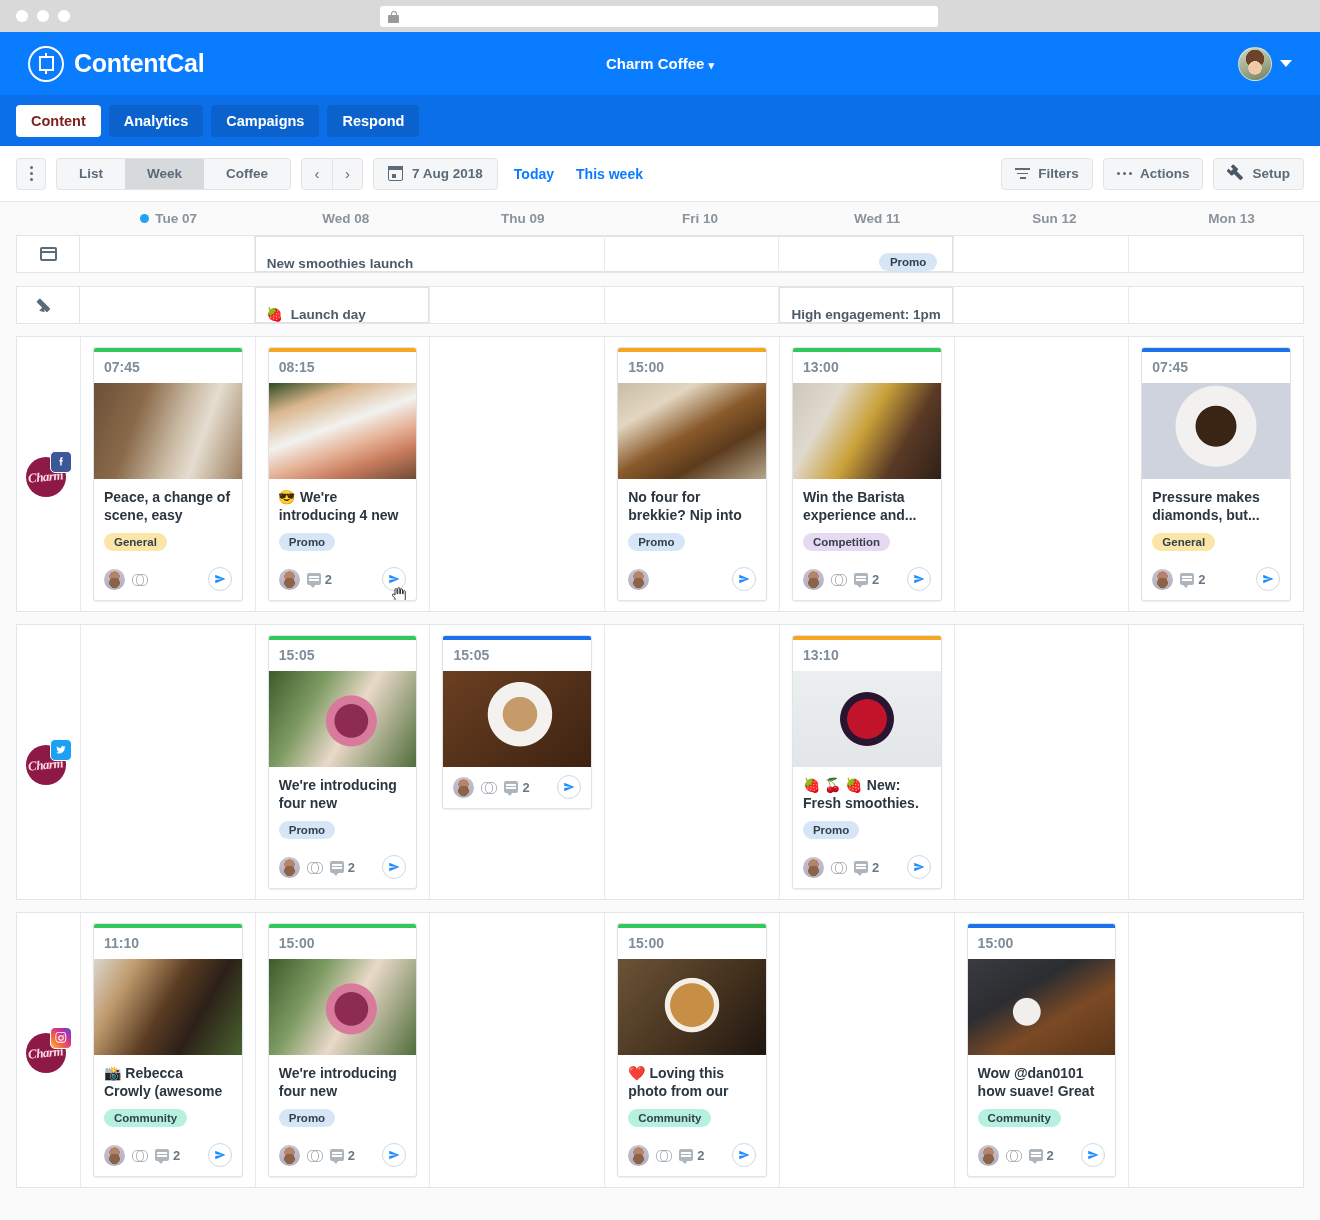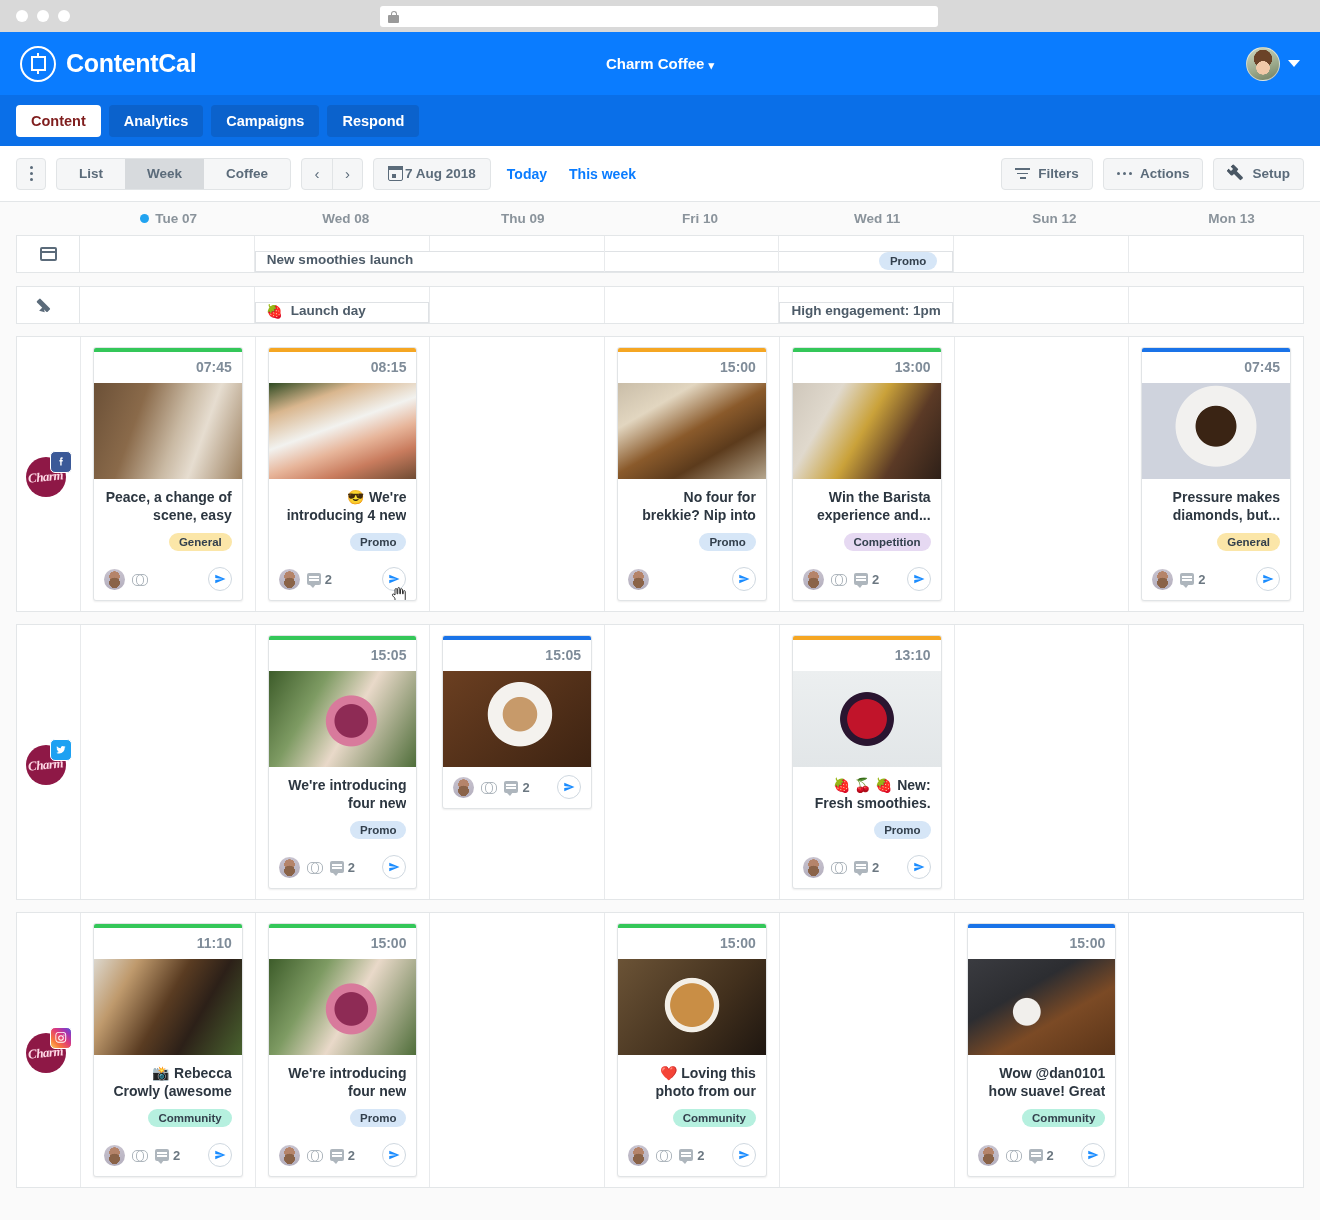--- a/index.html
+++ b/index.html
@@ -21,21 +21,21 @@
     position: absolute; left: 380px; top: 6px; width: 558px; height: 21px;
     background: #fff; border-radius: 3px; display: flex; align-items: center;
   }
   .lock { margin-left: 8px; width: 11px; height: 12px; position: relative; }
   .lock .body { position:absolute; bottom:0; left:0; width:11px; height:8px; background:#9a9a9a; border-radius:1px;}
   .lock .shackle { position:absolute; top:0; left:2.5px; width:6px; height:6px; border:1.6px solid #9a9a9a; border-bottom:none; border-radius:3px 3px 0 0;}
 
   
   .app-header {
     height: 63px; background: #0a7cff; display: flex; align-items: center;
-    position: relative; padding: 0 20px;
+    position: relative; padding: 0 28px;
   }
   .logo-wrap { display: flex; align-items: center; gap: 10px; }
   .logo-mark {
     width: 36px; height: 36px; border-radius: 50%;
     border: 2.4px solid #fff; display: flex; align-items: center; justify-content: center;
   }
   .logo-mark .inner {
     width: 15px; height: 15px; border: 2.2px solid #fff; position: relative;
   }
   .logo-mark .inner::before, .logo-mark .inner::after {
@@ -86,21 +86,21 @@
   .kebab { width: 30px; gap: 3px; flex-direction: column; }
   .kebab i { width: 3px; height: 3px; border-radius: 50%; background: #5b6b7a; display:block; }
   .seg { display: flex; border: 1px solid #e1e4e6; border-radius: 4px; overflow: hidden; height: 32px; background:#f5f6f7;}
   .seg div {
     padding: 0 22px; display: flex; align-items: center;
     font-size: 13.5px; font-weight: bold; color: #5b6b7a; cursor: pointer;
   }
   .seg div.active { background: #d7dadd; text-align: center; }
   .arrows { display: flex; border: 1px solid #e1e4e6; border-radius: 4px; overflow: hidden; height:32px; background:#f5f6f7;}
   .arrows div { width: 30px; display:flex; align-items:center; justify-content:center; font-size: 15px; color:#5b6b7a; cursor:pointer;}
-  .datebtn { padding: 0 14px; gap: 2px; }
+  .datebtn { padding: 0 14px; gap: 9px; }
   .cal-ico { width: 15px; height: 15px; border: 1.8px solid #5b6b7a; border-radius: 2px; position: relative; }
   .cal-ico::before { content:''; position:absolute; top:-1px; left:-1px; right:-1px; height:4px; background:#5b6b7a;}
   .cal-ico::after { content:''; position:absolute; bottom:2px; left:3px; width:4px; height:4px; background:#5b6b7a;}
   .link-btn { font-size: 14px; font-weight: bold; color: #0a7cff; cursor: pointer; padding: 0 6px;}
   .spacer { flex: 1; }
   .toolbar-right { display: flex; gap: 10px; }
   .btn.wide { padding: 0 13px; gap: 8px; }
   .filter-ico { width:15px; height:11px; display:flex; flex-direction:column; justify-content:space-between; }
   .filter-ico i { background:#5b6b7a; height:1.8px; display:block; }
   .filter-ico i:nth-child(1){width:15px;} .filter-ico i:nth-child(2){width:11px;margin-left:2px;} .filter-ico i:nth-child(3){width:6px;margin-left:4.5px;}
@@ -123,23 +123,23 @@
 
   .striprow { display: flex; align-items: stretch; margin: 0 16px 0 16px; }
   .strip-icon {
     width: 64px; flex: 0 0 64px; background: #fff; border: 1px solid #e3e6e8;
     display: flex; align-items: center; justify-content: center;
   }
   .strip-grid { flex: 1; display: flex; background: #fff; border: 1px solid #e3e6e8; border-left: none; }
   .strip-cell { flex: 1 1 0; border-right: 1px solid #e8eaec; position: relative; height: 36px; }
   .strip-cell:last-child { border-right: none; }
   .strip-item {
-    position: absolute; top: 15px; bottom: 0; left: 0;
+    position: absolute; top: 0; bottom: 0; left: 0;
     border: 1px solid #dfe2e5; background: #fff;
-    display: flex; align-items: flex-start; padding: 0 11px;
+    display: flex; align-items: flex-end; padding: 0 11px;
     font-size: 13.5px; color: #4d5b68; gap: 7px;
   }
   .pill-promo {
     background: #d6e6f7; color: #33404d; border-radius: 10px;
     font-size: 11.5px; padding: 3px 11px; margin-left: auto; margin-right: 4px;
   }
   .strip-gap { height: 13px; }
   .icon-card { width: 17px; height: 14px; border: 2px solid #5b6b7a; border-radius: 2px; position: relative; }
   .icon-card::before { content:''; position:absolute; top:1.5px; left:0; right:0; height:2px; background:#5b6b7a;}
   .icon-pencil { width: 18px; height: 18px; position: relative; }
@@ -178,21 +178,21 @@
     color: #fff; font-size: 14px; font-weight: bold; border: 1.5px solid #fff;
   }
   .sn-fb { background: #3b5998; }
   .sn-tw { background: #1da1f2; }
   .sn-ig { background: linear-gradient(45deg, #fdcb5c 0%, #f8763c 25%, #e03b77 55%, #9b36b7 80%, #4f5bd5 100%); }
   .sn-badge svg { width: 14px; height: 14px; fill: #fff; }
 
   .acct-grid { flex: 1; display: flex; }
   .daycol {
     flex: 1 1 0; border-right: 1px solid #e8eaec; padding: 10px 12px;
-    display: flex; align-items: flex-start; min-height: 270px; text-align: right;
+    display: flex; align-items: flex-start; min-height: 270px;
   }
   .daycol:last-child { border-right: none; }
 
   
   .card {
     width: 100%; background: #fff; border: 1px solid #e1e4e6; border-radius: 3px;
     box-shadow: 0 1px 2px rgba(0,0,0,.07); overflow: hidden; cursor: pointer;
     position: relative;
   }
   .card-top { height: 4px; }

